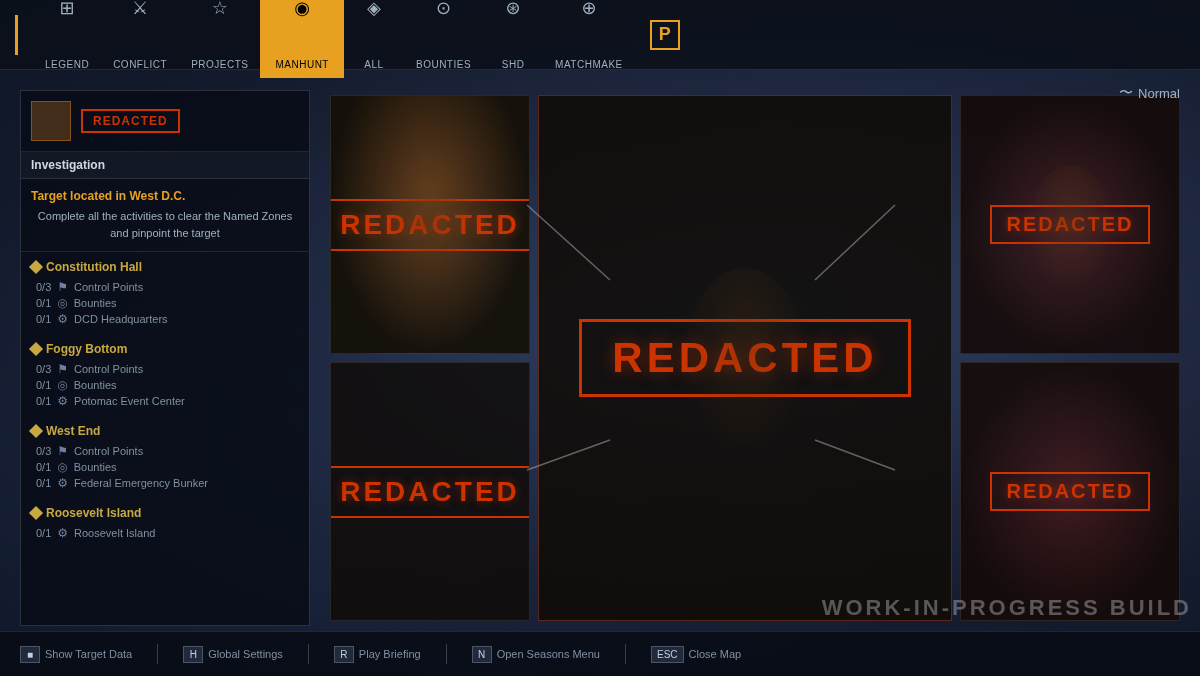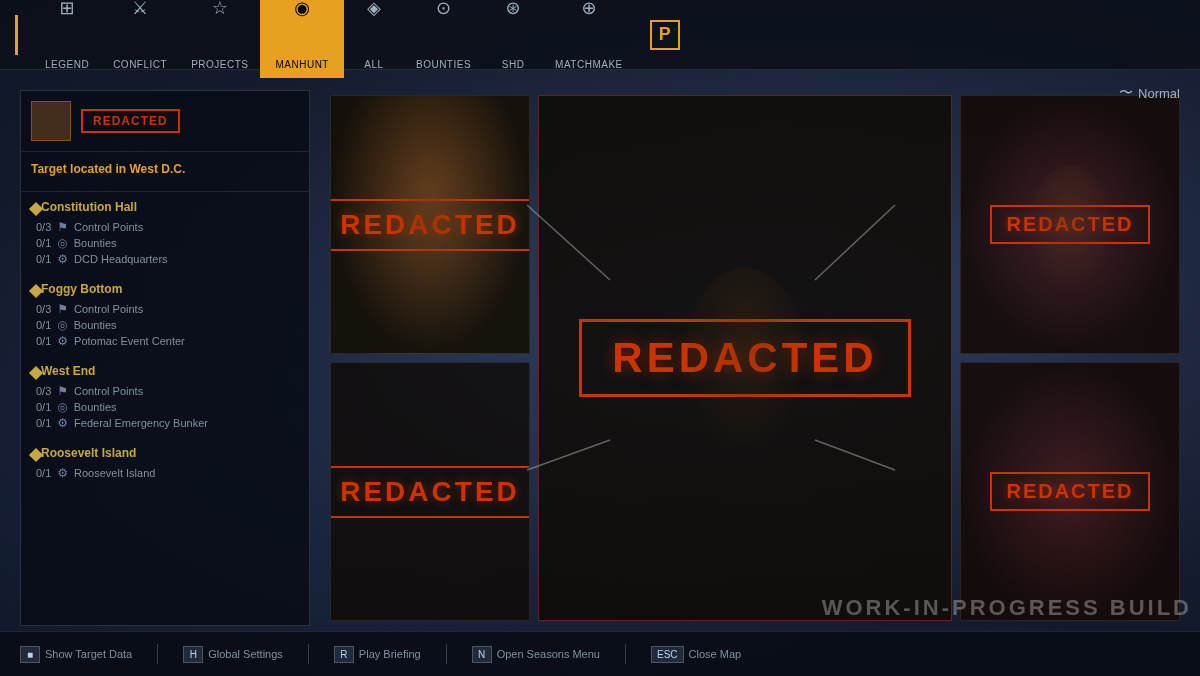--- a/index.html
+++ b/index.html
@@ -185,21 +185,22 @@
 
     .zone-group {
       margin-bottom: 15px;
     }
 
     .zone-name {
       color: #c8a840;
       font-size: 12px;
       font-weight: bold;
       display: flex;
-      align-items: flex-end;
+      align-items: center;
+      gap: 5px;
       margin-bottom: 5px;
     }
 
     .diamond-icon {
       width: 10px;
       height: 10px;
       background: #c8a840;
       transform: rotate(45deg);
       display: inline-block;
       flex-shrink: 0;
@@ -431,23 +432,25 @@
 <div class="normal-label">
   <span>Normal</span>
 </div>
 
 <div class="left-panel">
   <div class="panel-header">
     <div class="avatar-placeholder"></div>
     <div class="redacted-badge-small">REDACTED</div>
   </div>
 
+  <div class="investigation-label">Investigation</div>
 
   <div class="investigation-desc">
     <div class="target-highlight">Target located in West D.C.</div>
+    <div class="desc-text">Complete all the activities to clear the Named Zones and pinpoint the target</div>
   </div>
 
   <div class="zones-list">
 
     <div class="zone-group">
       <div class="zone-name">
         <span class="diamond-icon"></span>
         <span>Constitution Hall</span>
       </div>
       <div class="zone-task">

